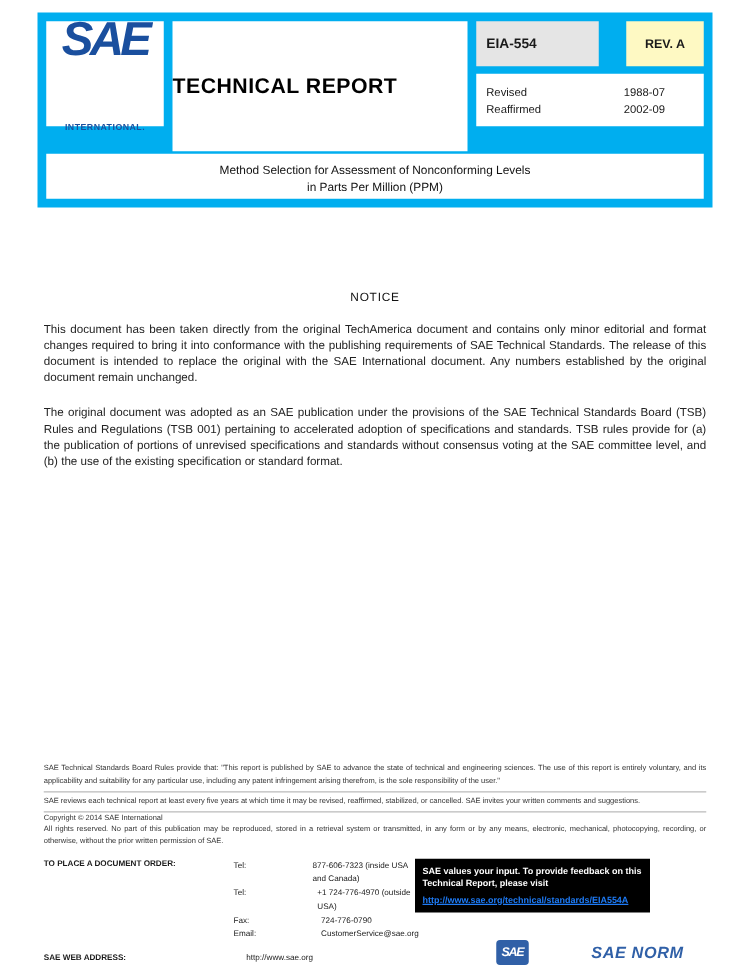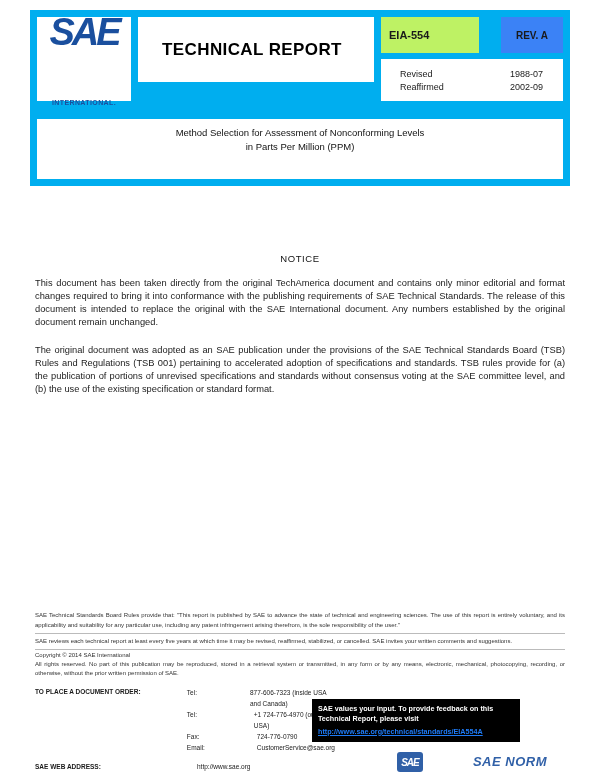--- a/index.html
+++ b/index.html
@@ -26,43 +26,43 @@
     display:flex; flex-direction:column; align-items:center; justify-content:center;
   }
   .logo-sae {
     color:#1a4f9e; font-weight:bold; font-style:italic;
     font-size:38px; letter-spacing:-3px; line-height:1;
   }
   .logo-sub {
     color:#1a4f9e; font-weight:bold; font-size:7px; letter-spacing:0.4px; margin-top:4px;
   }
   .tr-box {
-    background:#fff; flex:1; height:65px;
-    display:flex; align-items:center; padding-left:24px;
+    background:#fff; flex:1; height:104px;
+    display:flex; align-items:center; padding-left:0;
     font-size:17px; font-weight:bold; letter-spacing:0.4px; color:#000;
   }
   .right-col { width:182px; display:flex; flex-direction:column; gap:6px; }
   .right-row1 { display:flex; gap:22px; height:36px; }
   .docnum-box {
-    background:#bef264; flex:1; display:flex; align-items:center;
+    background:#e5e5e5; flex:1; display:flex; align-items:center;
     padding-left:8px; font-size:11px; font-weight:bold;
   }
   .rev-box {
-    background:#3b82f6; width:62px; display:flex; align-items:center; justify-content:center;
+    background:#fef9c3; width:62px; display:flex; align-items:center; justify-content:center;
     font-size:10px; font-weight:bold;
   }
   .revised-box {
     background:#fff; height:42px; padding:5px 8px;
     display:flex; flex-direction:column; justify-content:center; gap:3px;
     font-size:9px;
   }
-  .revised-row { display:flex;margin-left:11px; }
+  .revised-row { display:flex; }
   .revised-row .lbl { width:66px; }
   .title-box {
-    background:#fff; margin-top:18px; padding:7px 0 24px 0;
+    background:#fff; margin-top:2px; padding:7px 0 0 0;
     text-align:center;
   }
   .title-box .doc-title {
     display:block; max-width:250px; margin:0 auto;
     font-size:9.5px; line-height:1.5; color:#111;
   }
   
   .body-content { padding:0 35px; }
   .notice-heading {
     margin-top:23px; text-align:center;
@@ -89,22 +89,22 @@
   .order-area { display:flex; max-width:300px; }
   .order-label { width:118px; font-size:6.5px; font-weight:bold; padding-top:1px; }
   .contacts { flex:1; }
   .contact-row { display:flex; font-size:6.5px; line-height:1.7; }
   .contact-row .clbl { width:26px; }
   .web-row { display:flex; margin-top:10px; }
   .web-label { width:118px; font-size:6.5px; font-weight:bold; }
   .web-url { font-size:6.5px; color:#1a1a1a; text-decoration:none; }
   
   .feedback-box {
-    position:absolute; right:45px; top:12px;
-    width:208px; background:#000; color:#fff;
+    position:absolute; right:45px; top:0;
+    width:188px; background:#000; color:#fff;
     padding:5px 6px 6px 6px;
   }
   .feedback-text { font-size:7.2px; font-weight:bold; line-height:1.45; }
   .feedback-url {
     display:block; margin-top:2px;
     font-size:7.2px; font-weight:bold; color:#1E7BF6;
     text-decoration:underline; word-break:break-all;
   }
   
   .watermark {

